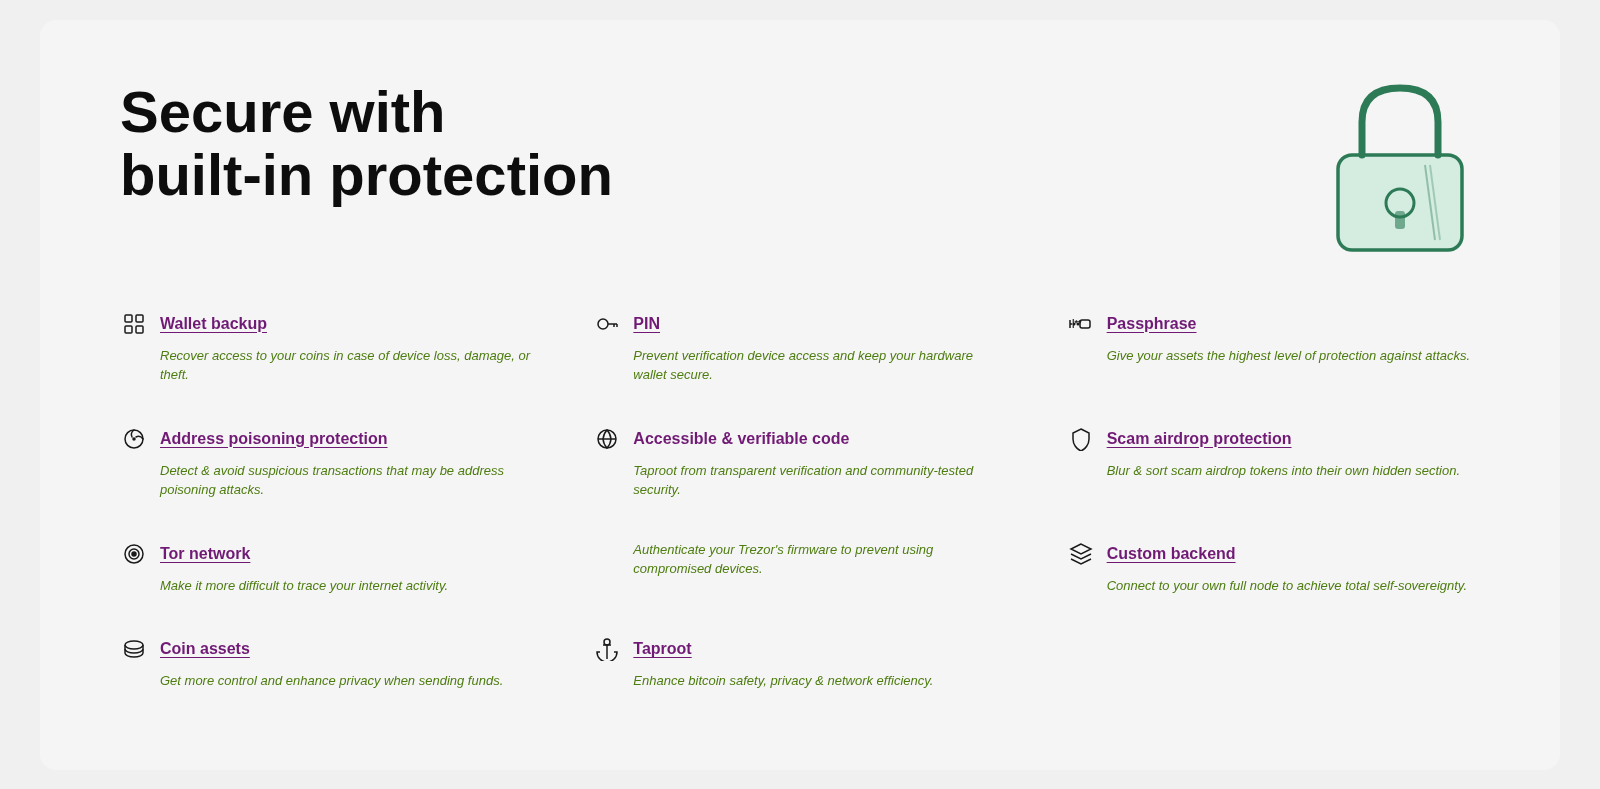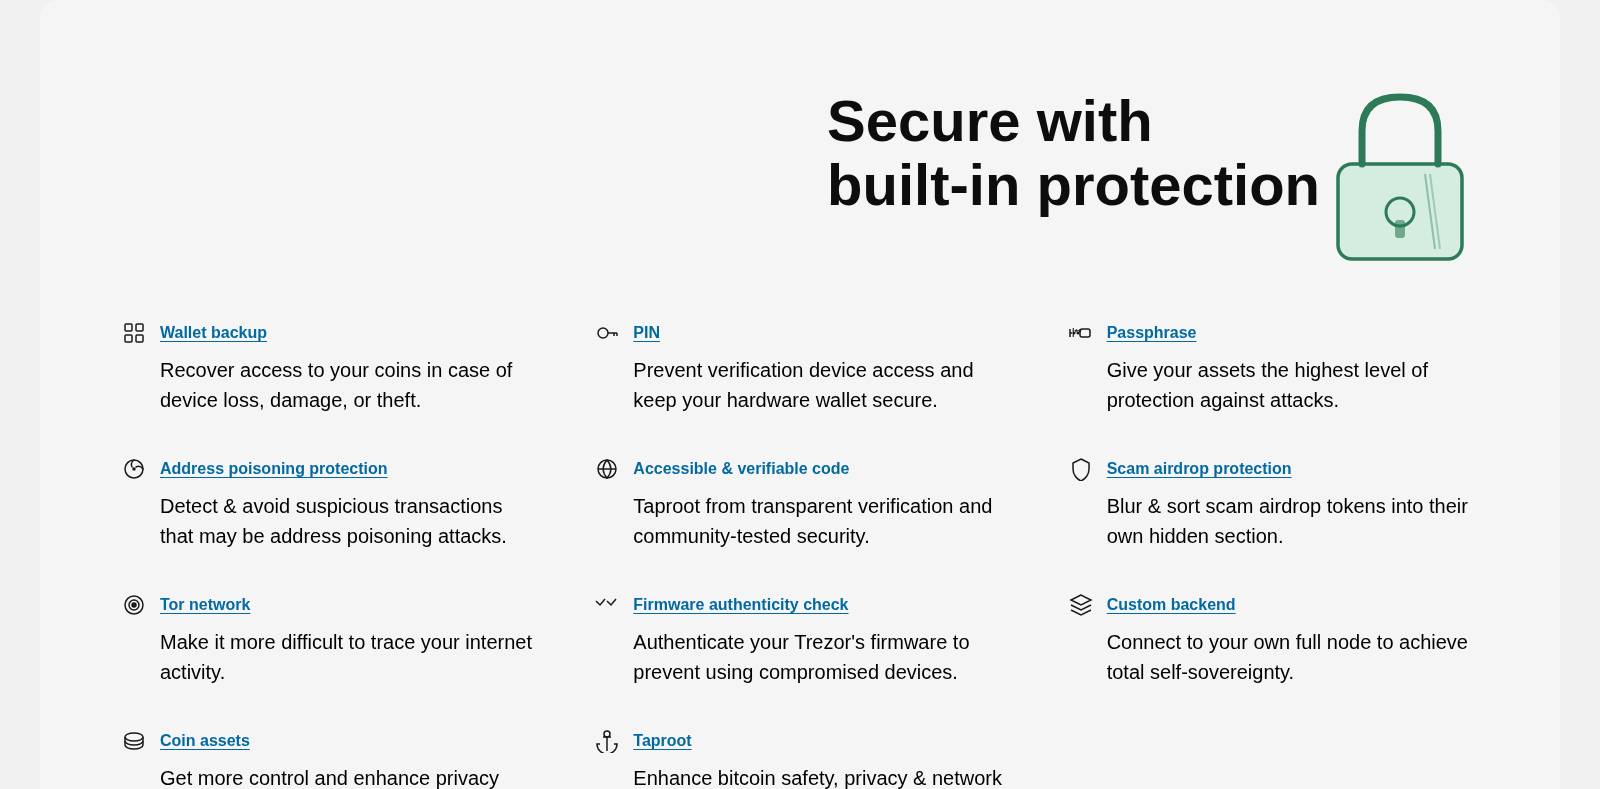--- a/index.html
+++ b/index.html
@@ -15,24 +15,23 @@
       background: #f5f5f5;
       border-radius: 16px;
       width: 1520px;
       min-height: 750px;
       padding: 60px 80px 60px 80px;
       position: relative;
       overflow: hidden;
     }
     .header-area {
       display: flex;
-      justify-content: flex-end;
+      justify-content: space-between;
       align-items: flex-start;
       margin-bottom: 50px;
-      margin-top: 29px;
     }
     .header-text { max-width: 720px; }
     .main-title {
       font-size: 58px;
       font-weight: 800;
       color: #0d0d0d;
       line-height: 1.1;
       margin-bottom: 20px;
     }
     .subtitle {
@@ -73,30 +72,31 @@
     .feature-icon svg {
       width: 24px;
       height: 24px;
       stroke: #1a1a1a;
       fill: none;
       stroke-width: 1.5;
     }
     .feature-title {
       font-size: 16px;
       font-weight: 600;
-      color: #0369a1;
+      color: #701a75;
       text-decoration: underline;
       text-underline-offset: 3px;
       cursor: pointer;
     }
     .feature-desc {
-      font-size: 20px;
-      color: #000000;
+      font-size: 13px;
+      color: #4d7c0f;
       line-height: 1.5;
       padding-left: 40px;
+      font-style: italic;
     }
   </style>
 </head>
 <body>
 
 <div class="card">
   <div class="header-area">
     <div class="header-text">
       <h1 class="main-title">Secure with<br>built-in protection</h1>
       <p class="subtitle"></p>
@@ -208,29 +208,20 @@
               <circle cx="12" cy="12" r="9" stroke-dasharray="0"></circle>
               <circle cx="12" cy="12" r="5"></circle>
               <circle cx="12" cy="12" r="2" fill="#1a1a1a"></circle>
             </svg>
           </div>
           <span class="feature-title">Tor network</span>
         </div>
         <p class="feature-desc">Make it more difficult to trace your internet activity.</p>
       </div>
       <div class="feature-item">
-        <div class="feature-header">
-          <div class="feature-icon">
-            <svg viewBox="0 0 24 24">
-              <polyline points="1,8 5,12 10,6"></polyline>
-              <polyline points="12,8 16,12 21,6"></polyline>
-            </svg>
-          </div>
-          <span class="feature-title">Firmware authenticity check</span>
-        </div>
         <p class="feature-desc">Authenticate your Trezor's firmware to prevent using compromised devices.</p>
       </div>
       <div class="feature-item">
         <div class="feature-header">
           <div class="feature-icon">
             <svg viewBox="0 0 24 24">
               <polygon points="12,2 2,7 12,12 22,7"></polygon>
               <polyline points="2,17 12,22 22,17"></polyline>
               <polyline points="2,12 12,17 22,12"></polyline>
             </svg>

